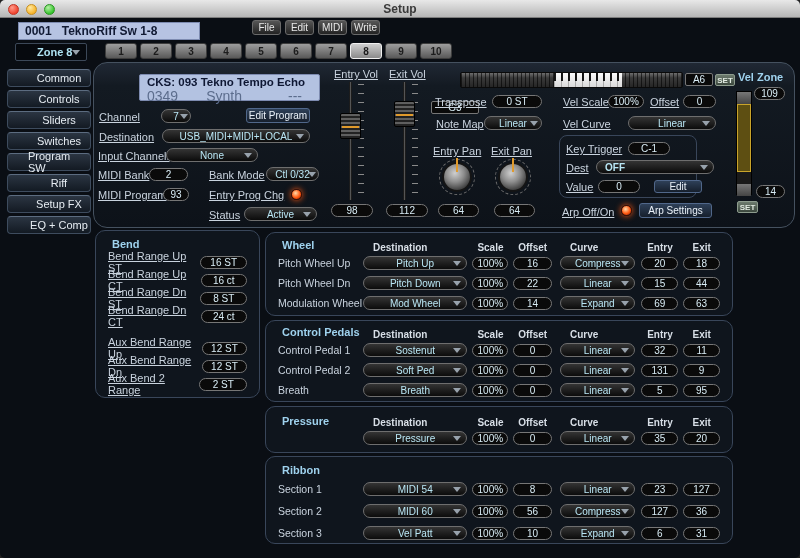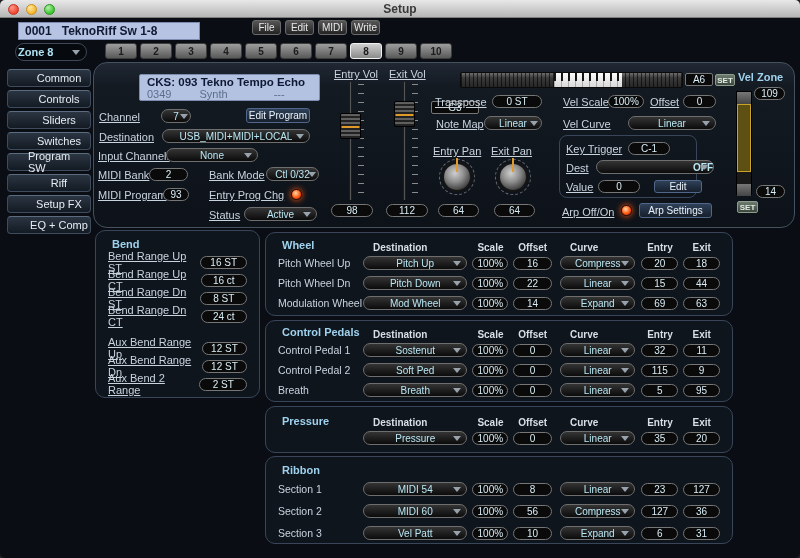--- a/index.html
+++ b/index.html
@@ -20,22 +20,22 @@
   
   .name-box { position:absolute; left:18px; top:22px; width:182px; height:18px;
     background:#b6c3e2; border:1px solid #7d8bb0; display:flex; align-items:center;
     font-size:12px; font-weight:bold; color:#111a33; }
   .name-box .nb-id { margin:0 10px 0 6px; }
   .menu-row { position:absolute; left:252px; top:20px; display:flex; gap:4px; }
   .menu-btn { width:29px; height:15px; background:linear-gradient(#565656,#232323);
     border:1px solid #6a6a6a; border-radius:3px; color:#e8e8e8; font-size:10px;
     display:flex; align-items:center; justify-content:center; cursor:pointer; }
   .zone-dd { position:absolute; left:15px; top:43px; width:72px; height:18px;
-    background:#06090e; border:1px solid #3c4858; border-radius:9px;
-    display:flex; align-items:center; color:#aee2f2; font-weight:bold; font-size:11px; padding-left:2px; }
+    background:#06090e; border:1px solid #3c4858; border-radius:2px;
+    display:flex; align-items:center; color:#aee2f2; font-weight:bold; font-size:11px; padding-left:21px; }
   .zone-dd .dd-arrow { right:6px; }
   .tabs { position:absolute; left:105px; top:43px; display:flex; gap:3px; }
   .tab { width:32px; height:16px; background:linear-gradient(#9d9d9d,#595959);
     border:1px solid #3d3d3d; border-radius:3px; color:#1c1c1c; font-size:10px; font-weight:bold;
     display:flex; align-items:center; justify-content:center; cursor:pointer; }
   .tab.active { background:linear-gradient(#cfcfcf,#8b8b8b); border:1px solid #f0f0f0; }
 
   
   .sidebar { position:absolute; left:7px; top:69px; width:84px; display:flex; flex-direction:column; gap:3px; }
   .side-btn { height:18px; background:linear-gradient(#2b3542,#131a23);
@@ -61,21 +61,21 @@
   .sec-title { color:#9fd2ee; font-size:11px; font-weight:bold; }
 
   
   .main-panel { position:absolute; left:93px; top:62px; width:702px; height:166px;
     background:linear-gradient(180deg,#202834 0%,#131a22 14%,#0d1219 100%);
     border:1px solid #45515f; border-radius:14px; }
   .main-panel .abs { position:absolute; }
   .cks-box { left:45px; top:11px; width:181px; height:27px; background:#b3c2e1;
     border:1px solid #7d8bb0; border-radius:2px; padding:1px 7px; }
   .cks-line1 { font-size:11.5px; font-weight:bold; color:#0e1733; white-space:nowrap; }
-  .cks-line2 { font-size:11px; color:#5c6d8d; display:flex; }
+  .cks-line2 { font-size:14px; color:#5c6d8d; display:flex; }
   .cks-line2 span:nth-child(2){ margin-left:28px; } .cks-line2 span:nth-child(3){ margin-left:46px; }
 
   
   .vslider { position:absolute; width:34px; height:120px; }
   .vs-track { position:absolute; left:12px; top:0; width:3px; height:118px; background:linear-gradient(90deg,#000,#555,#000); }
   .vs-ticks { position:absolute; left:21px; top:2px; width:6px; height:112px;
     background:repeating-linear-gradient(180deg,#8a8a8a 0 1px,transparent 1px 9px); }
   .vs-handle { position:absolute; left:3px; width:21px; height:26px; border:1px solid #000; border-radius:2px;
     background:repeating-linear-gradient(180deg,#5f5f5f 0 2px,#222 2px 4px); cursor:pointer; }
   .vs-handle::after { content:""; position:absolute; left:1px; right:1px; top:12px; height:2px; background:#e09a2c; }
@@ -276,21 +276,21 @@
     <span class="abs lbl" style="left:469px;top:55px;">Vel Curve</span>
     <div class="abs dd" style="left:534px;top:53px;width:88px;">
       <span>Linear</span>
       <span class="dd-arrow"></span>
     </div>
 
     <div class="abs kt-panel">
       <span class="abs lbl" style="left:6px;top:7px;">Key Trigger</span>
       <div class="abs vbox" style="left:68px;top:6px;width:42px;">C-1</div>
       <span class="abs lbl" style="left:6px;top:26px;">Dest</span>
-      <div class="abs dd" style="left:36px;top:24px;width:118px;justify-content:flex-end;padding-left:8px;font-weight:bold;">
+      <div class="abs dd" style="left:36px;top:24px;width:118px;justify-content:flex-start;padding-left:8px;font-weight:bold;">
         <span>OFF</span>
         <span class="dd-arrow"></span>
       </div>
       <span class="abs lbl" style="left:6px;top:45px;">Value</span>
       <div class="abs vbox" style="left:38px;top:44px;width:42px;">0</div>
       <div class="abs btn" style="left:94px;top:44px;width:48px;height:13px;">Edit</div>
     </div>
 
     <span class="abs lbl" style="left:468px;top:143px;">Arp Off/On</span>
     <div class="abs led" style="left:527px;top:142px;"></div>
@@ -430,21 +430,21 @@
       <span class="dd c-dest">
           <span>Soft Ped</span>
           <span class="dd-arrow"></span>
         </span>
       <span class="vbox c-scale">100%</span>
       <span class="vbox c-offset">0</span>
       <span class="dd c-curve">
           <span>Linear</span>
           <span class="dd-arrow"></span>
         </span>
-      <span class="vbox c-entry">115</span>
+      <span class="vbox c-entry">131</span>
       <span class="vbox c-exit">9</span>
     </div>
     <div class="crow" style="top:59px;">
       <span class="c-label">Breath</span>
       <span class="dd c-dest">
           <span>Breath</span>
           <span class="dd-arrow"></span>
         </span>
       <span class="vbox c-scale">100%</span>
       <span class="vbox c-offset">0</span>

